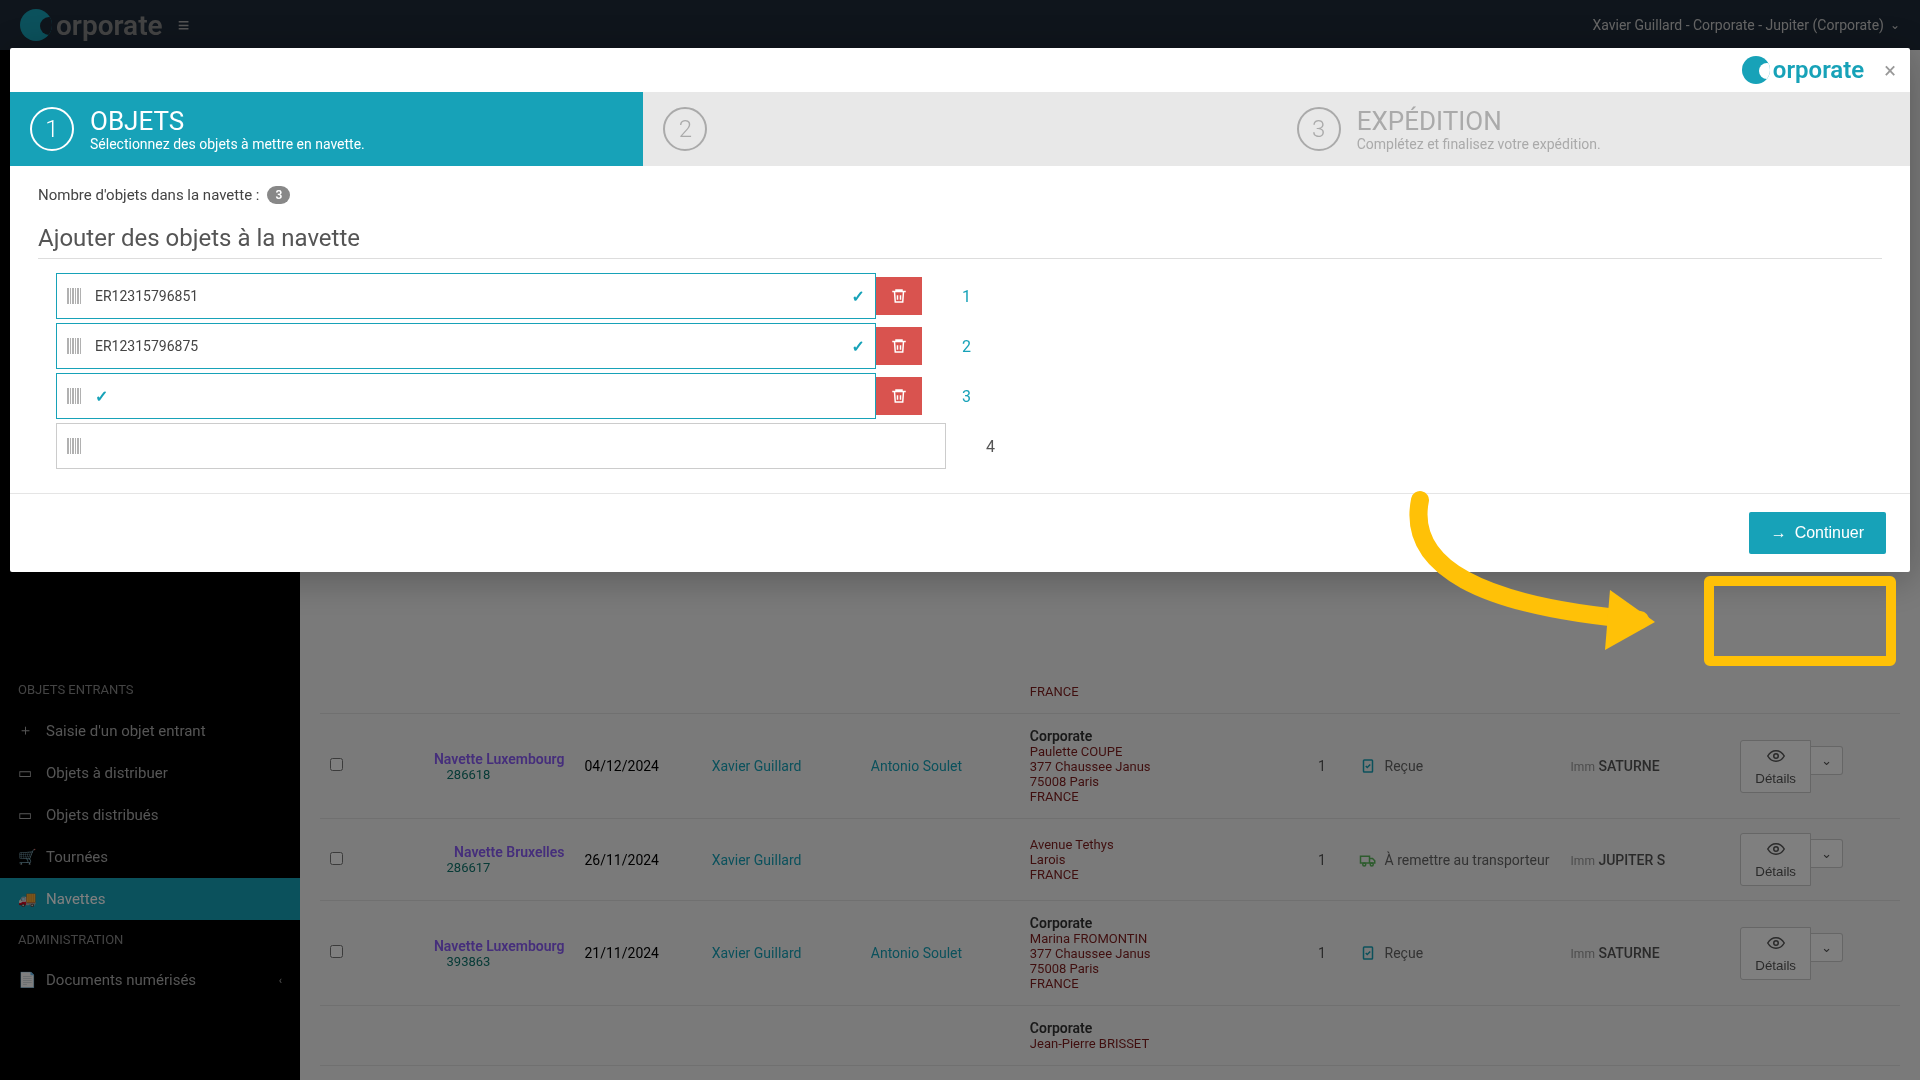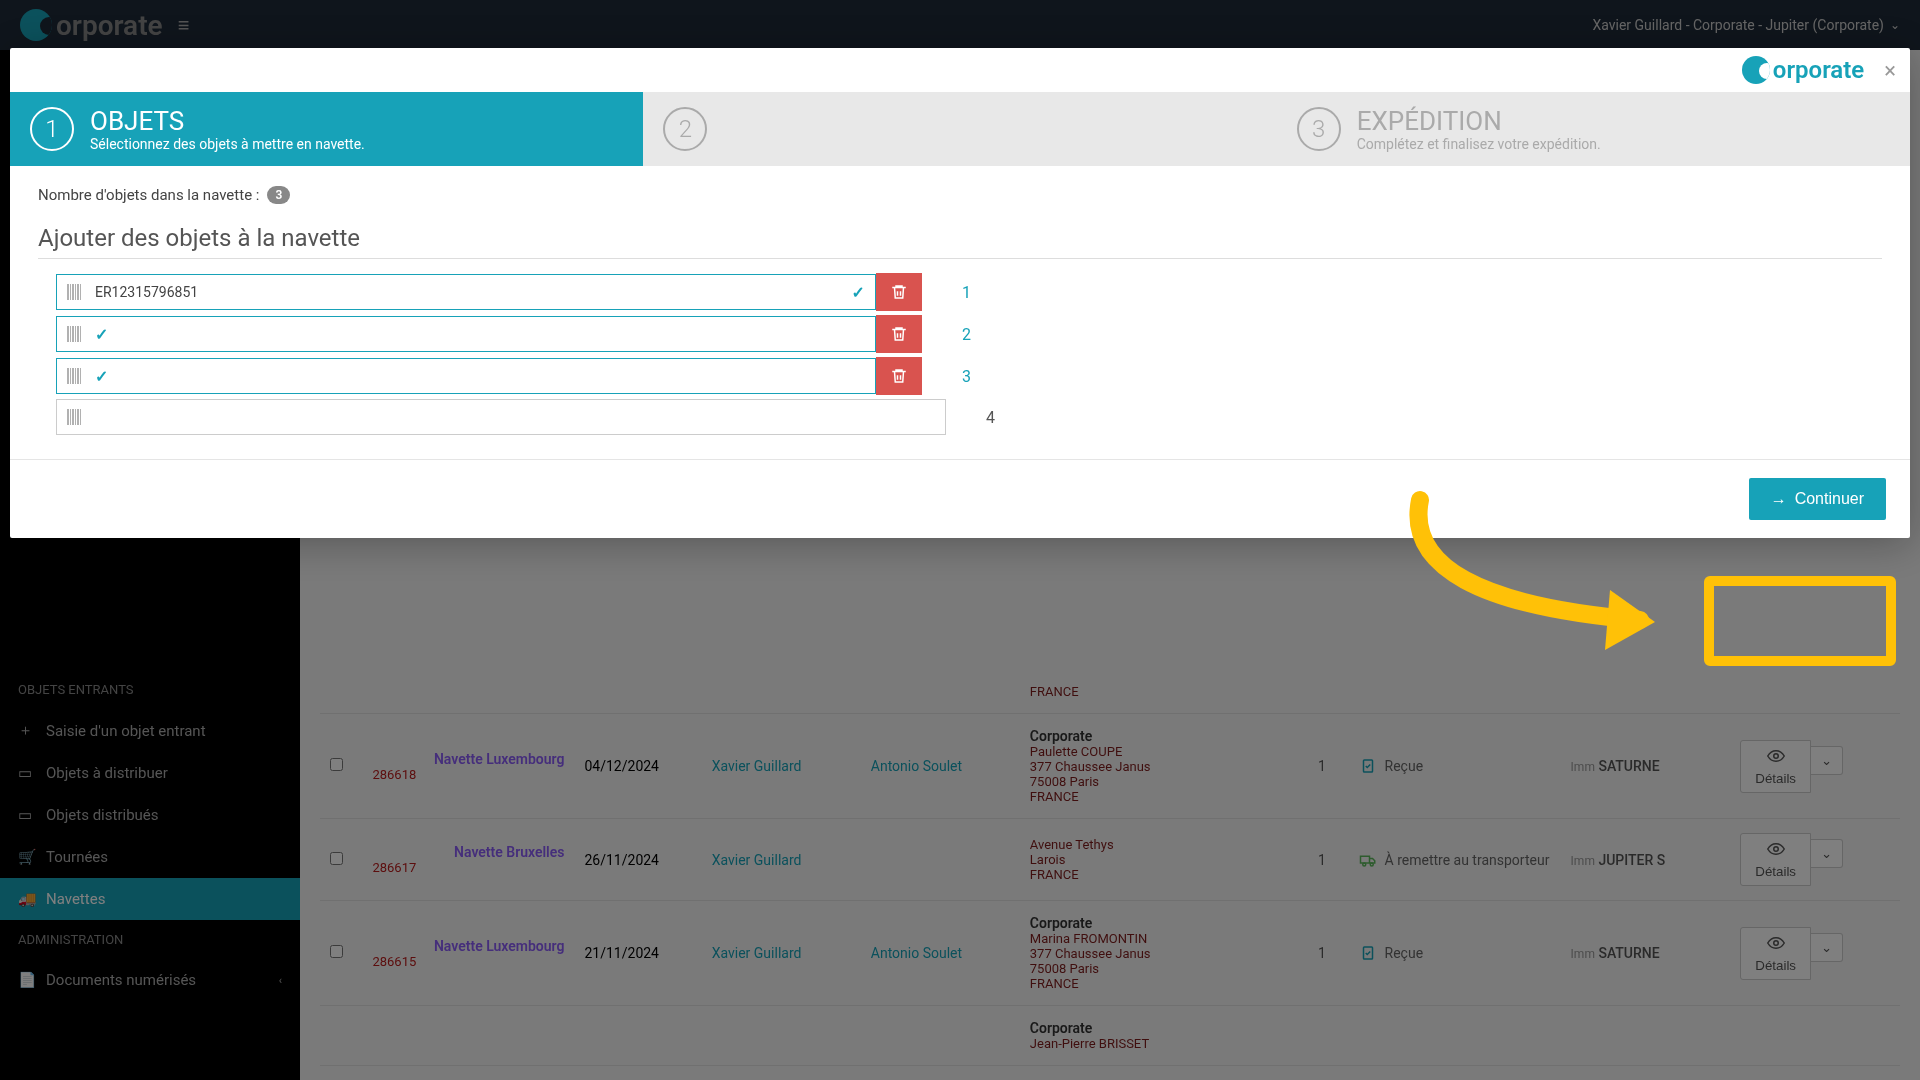--- a/index.html
+++ b/index.html
@@ -20,21 +20,21 @@
 .sidebar-section { padding: 12px 18px; font-size: 13px; color: #888; text-transform: uppercase; }
 .sidebar-item { padding: 12px 18px; display: flex; align-items: center; gap: 12px; font-size: 15px; cursor: pointer; }
 .sidebar-item.active { background: #17a2b8; color: #fff; }
 .sidebar-item .icon { width: 16px; display: inline-block; }
 .sidebar-chevron { margin-left: auto; font-size: 11px; }
 
 .main-content { flex: 1; background: #f5f5f5; padding: 20px; overflow: auto; }
 table.bg-table { width: 100%; border-collapse: collapse; font-size: 14px; }
 table.bg-table td { padding: 14px 10px; border-bottom: 1px solid #e0e0e0; vertical-align: middle; }
 .route-name { font-weight: 600; color: #8b5cf6; text-align: right; }
-.route-id { color: #b91c1c; font-size: 13px; text-align: left; }
+.route-id { color: #0f766e; font-size: 13px; text-align: center; }
 .link { color: #17a2b8; }
 .addr-company { font-weight: 600; color: #333; }
 .addr-line { color: #7f1d1d; font-size: 13px; }
 .status { display: flex; align-items: center; gap: 8px; color: #666; }
 .status-icon-recv { color: #17a2b8; }
 .status-icon-transit { color: #5cb85c; }
 .loc-prefix { color: #999; font-size: 12px; }
 .loc-name { color: #555; font-weight: 500; }
 .btn-details { border: 1px solid #ccc; background: #fff; padding: 6px 14px; border-radius: 3px; display: inline-flex; align-items: center; gap: 6px; cursor: pointer; color: #555; }
 .btn-caret { border: 1px solid #ccc; border-left: none; background: #fff; padding: 6px 10px; border-radius: 0 3px 3px 0; cursor: pointer; color: #555; }
@@ -60,21 +60,21 @@
 .step-title { font-size: 26px; font-weight: 400; text-transform: uppercase; }
 .step-sub { font-size: 14px; }
 
 .modal-body { padding: 20px 28px; }
 .count-row { display: flex; align-items: center; gap: 8px; font-size: 15px; color: #444; margin-bottom: 20px; }
 .badge { background: #888; color: #fff; border-radius: 10px; padding: 2px 8px; font-size: 12px; font-weight: 600; }
 .section-title { font-size: 24px; color: #555; font-weight: 400; margin-bottom: 8px; border-bottom: 1px solid #ddd; padding-bottom: 6px; }
 
 .obj-rows { margin-top: 14px; margin-left: 18px; }
 .obj-row { display: flex; align-items: center; gap: 0; margin-bottom: 4px; }
-.obj-input { display: flex; align-items: center; border: 1px solid #17a2b8; background: #fff; width: 820px; height: 36px; padding: 0 10px; }
+.obj-input { display: flex; align-items: center; border: 1px solid #17a2b8; background: #fff; width: 820px; height: 46px; padding: 0 10px; }
 .obj-input.empty { border-color: #ccc; width: 890px; }
 .barcode-icon { width: 18px; display: inline-flex; gap: 1px; margin-right: 10px; opacity: 0.5; }
 .barcode-icon span { display: inline-block; width: 2px; height: 16px; background: #666; }
 .barcode-icon span:nth-child(2n){ width: 1px; }
 .obj-text { flex: 1; color: #444; font-size: 14px; border: none; outline: none; }
 .check { color: #17a2b8; font-size: 16px; font-weight: bold; }
 .delete-btn { width: 46px; height: 38px; background: #d9534f; color: #fff; display: flex; align-items: center; justify-content: center; cursor: pointer; border: none; }
 .row-num { margin-left: 40px; color: #17a2b8; font-size: 16px; }
 .row-num.plain { color: #555; }
 
@@ -223,21 +223,21 @@
                   <circle cx="12" cy="12" r="3"></circle>
                 </svg>
                 <span>Détails</span>
               </button><button class="btn-caret">⌄</button>
     </td>
   </tr>
           <tr>
     <td style="width:40px"><input type="checkbox" style=""></td>
     <td style="width:200px">
               <div class="route-name">Navette Luxembourg</div>
-              <div class="route-id">286615</div>
+              <div class="route-id">393863</div>
             </td>
     <td style="width:120px">21/11/2024</td>
     <td style="width:150px"><span class="link">Xavier Guillard</span></td>
     <td style="width:150px"><span class="link">Antonio Soulet</span></td>
     <td style="width:260px">
       <div class="addr-company">Corporate</div>
       <div class="addr-line">Marina FROMONTIN</div>
       <div class="addr-line">377 Chaussee Janus</div>
       <div class="addr-line">75008 Paris</div>
       <div class="addr-line">FRANCE</div>
@@ -341,20 +341,21 @@
         <div class="obj-row">
     <div class="obj-input">
       <span class="barcode-icon">
               <span></span>
               <span></span>
               <span></span>
               <span></span>
               <span></span>
               <span></span>
             </span>
+      <span class="obj-text">ER12315796875</span>
       <span class="check">✓</span>
     </div>
     <button class="delete-btn">
       <svg class="icon-svg" viewBox="0 0 24 24" fill="none" stroke="white" stroke-width="2">
               <path d="M3 6h18M8 6V4h8v2M6 6l1 14h10l1-14M10 11v6M14 11v6"></path>
             </svg>
     </button>
     <span class="row-num">2</span>
   </div>
         <div class="obj-row">

